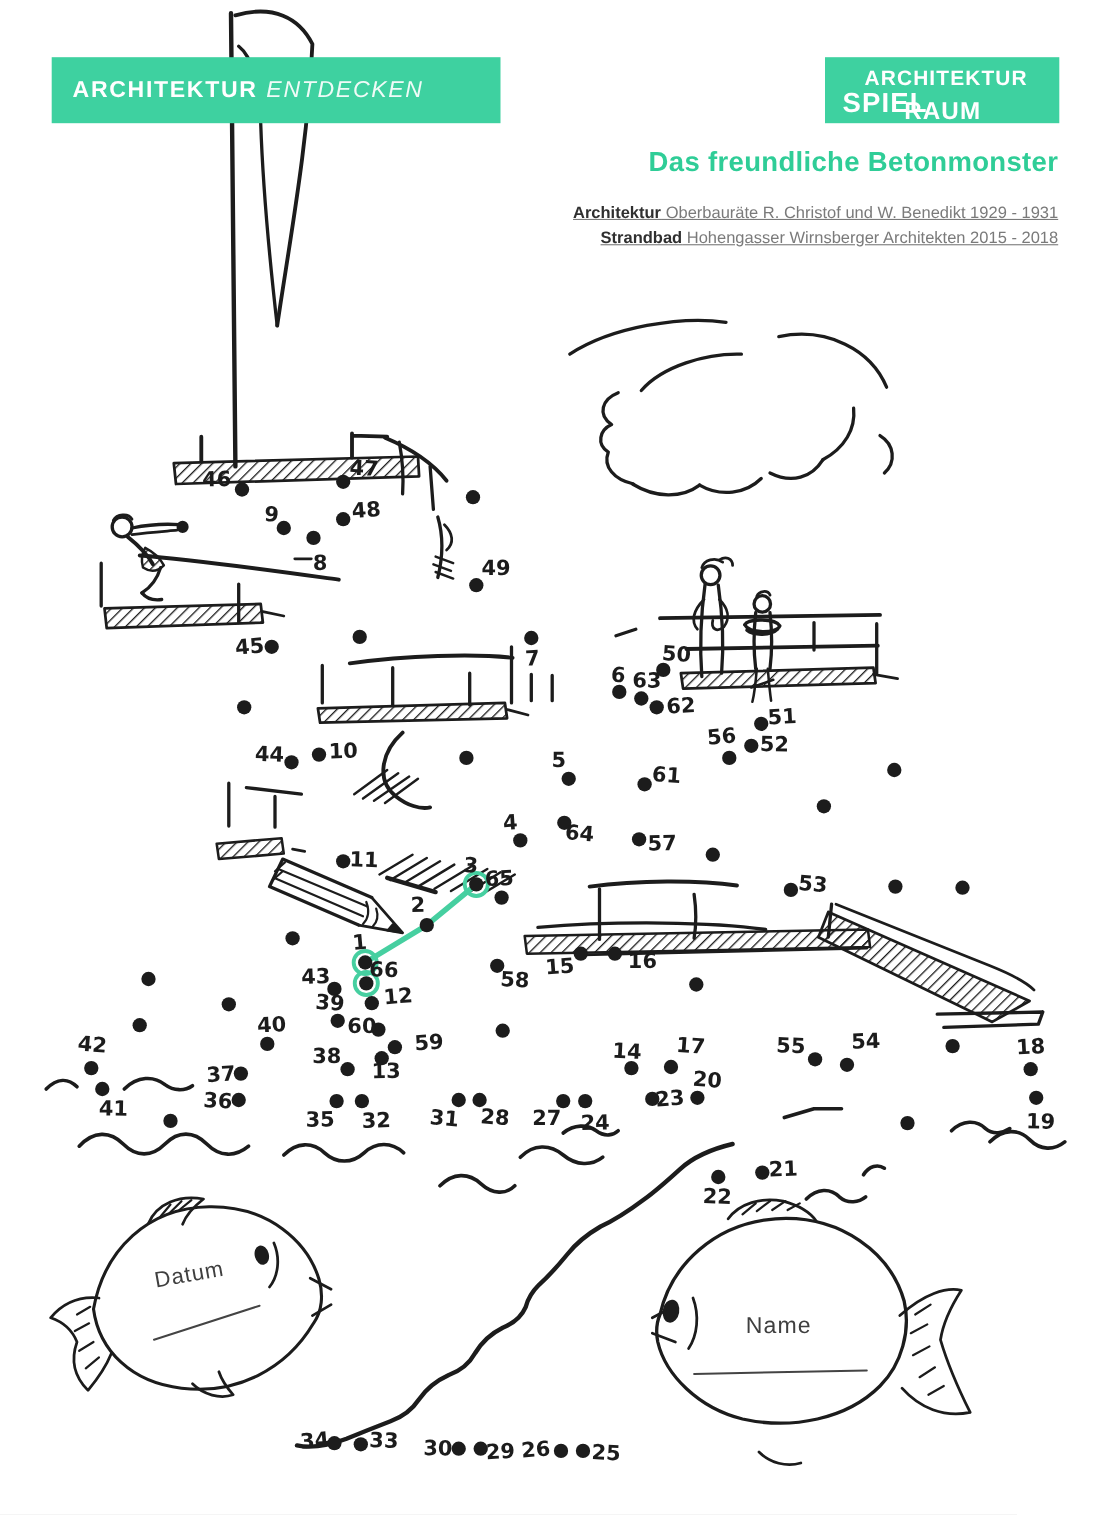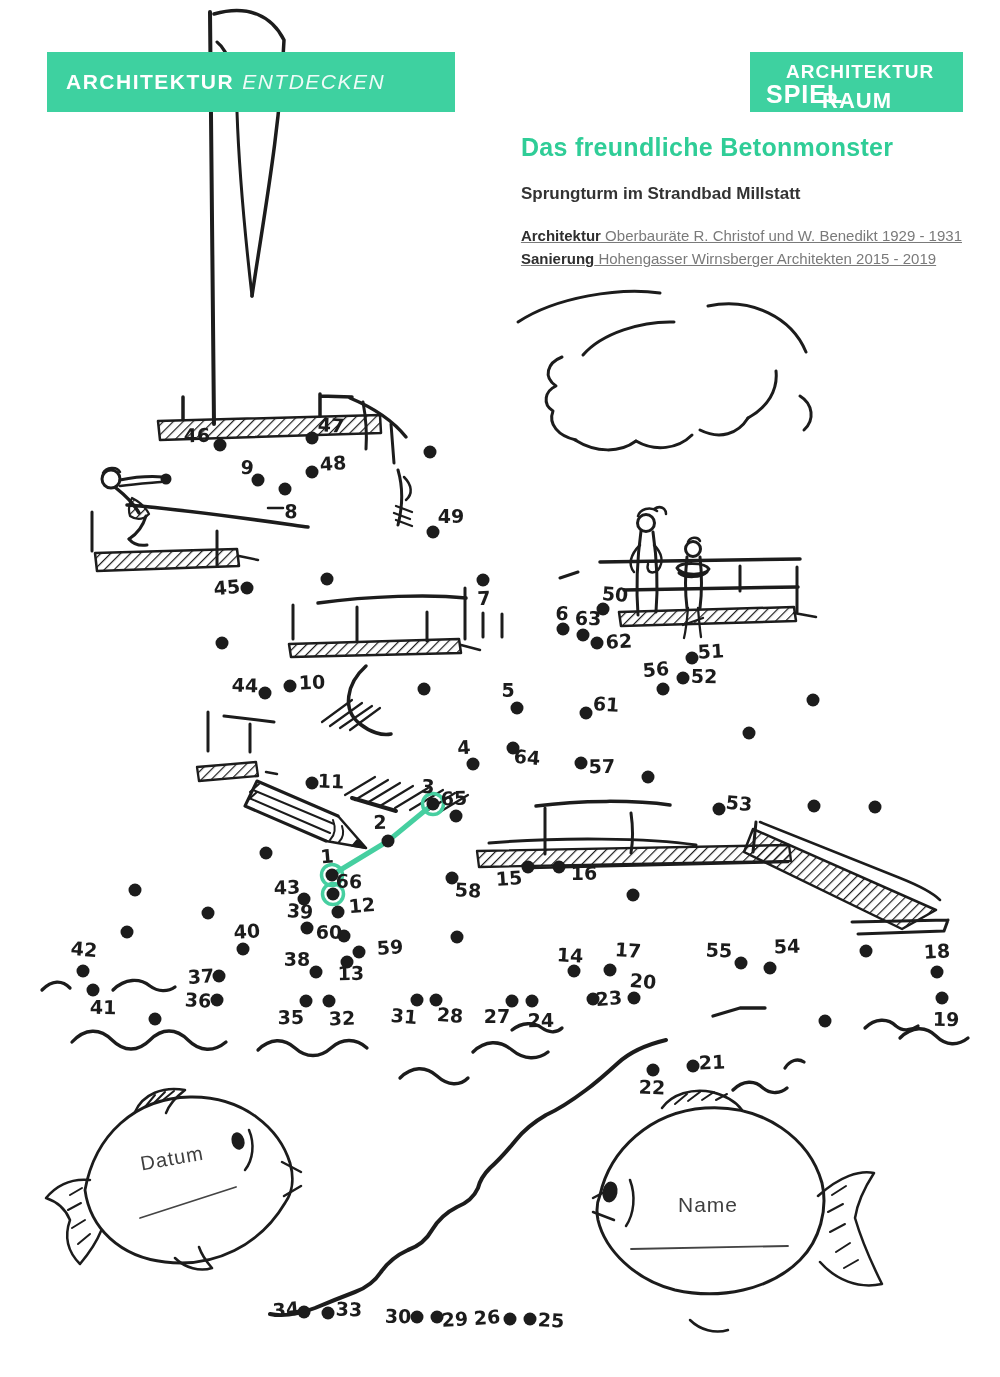--- a/index.html
+++ b/index.html
@@ -9,21 +9,21 @@
   .banner{position:absolute;left:47px;top:52px;width:408px;height:60px;background:#3ed1a0;
           color:#ffffff;display:flex;align-items:center;padding-left:19px;box-sizing:border-box;
           font-size:21px;letter-spacing:1.5px;z-index:5;}
   .banner .b{font-weight:bold;margin-right:8px;}
   .banner .l{font-weight:normal;opacity:.92;font-style:italic;}
   .logo{position:absolute;left:750px;top:52px;width:213px;height:60px;background:#3ed1a0;
         color:#ffffff;z-index:5;font-weight:bold;line-height:1;}
   .logo .l1{position:absolute;left:36px;top:10px;font-size:19px;letter-spacing:1px;}
   .logo .l2a{position:absolute;left:16px;top:30px;font-size:25px;letter-spacing:1px;}
   .logo .l2b{position:absolute;left:72px;top:38px;font-size:22px;letter-spacing:1px;}
-  .titleblock{position:absolute;right:38px;top:133px;text-align:left;z-index:5;}
+  .titleblock{position:absolute;right:38px;top:133px;text-align:right;z-index:5;}
   .titleblock h1{margin:0;font-size:25px;color:#2fcd97;letter-spacing:.3px;}
   .subtitle{margin-top:22px;font-size:17px;font-weight:bold;color:#333333;}
   .credits{margin-top:20px;font-size:15px;color:#7a7a7a;line-height:1.55;text-decoration:underline;}
   .credits .cl{font-weight:bold;color:#2f2f2f;}
 </style>
 </head>
 <body>
 
 <div class="page">
 
@@ -352,20 +352,19 @@
     <span class="l">ENTDECKEN</span>
   </div>
   <div class="logo">
     <span class="l1">ARCHITEKTUR</span>
     <span class="l2a">SPIEL</span>
     <span class="l2b">RAUM</span>
   </div>
 
   <div class="titleblock">
     <h1>Das freundliche Betonmonster</h1>
-    <div class="subtitle">Sprungturm im Strandbad Millstatt</div>
     <div class="credits">
       <div><span class="cl">Architektur</span><span> Oberbauräte R. Christof und W. Benedikt 1929 - 1931</span></div>
-      <div><span class="cl">Sanierung</span><span> Hohengasser Wirnsberger Architekten 2015 - 2019</span></div>
+      <div><span class="cl">Strandbad</span><span> Hohengasser Wirnsberger Architekten 2015 - 2018</span></div>
     </div>
   </div>
 
 </div>
 
 </body></html>

